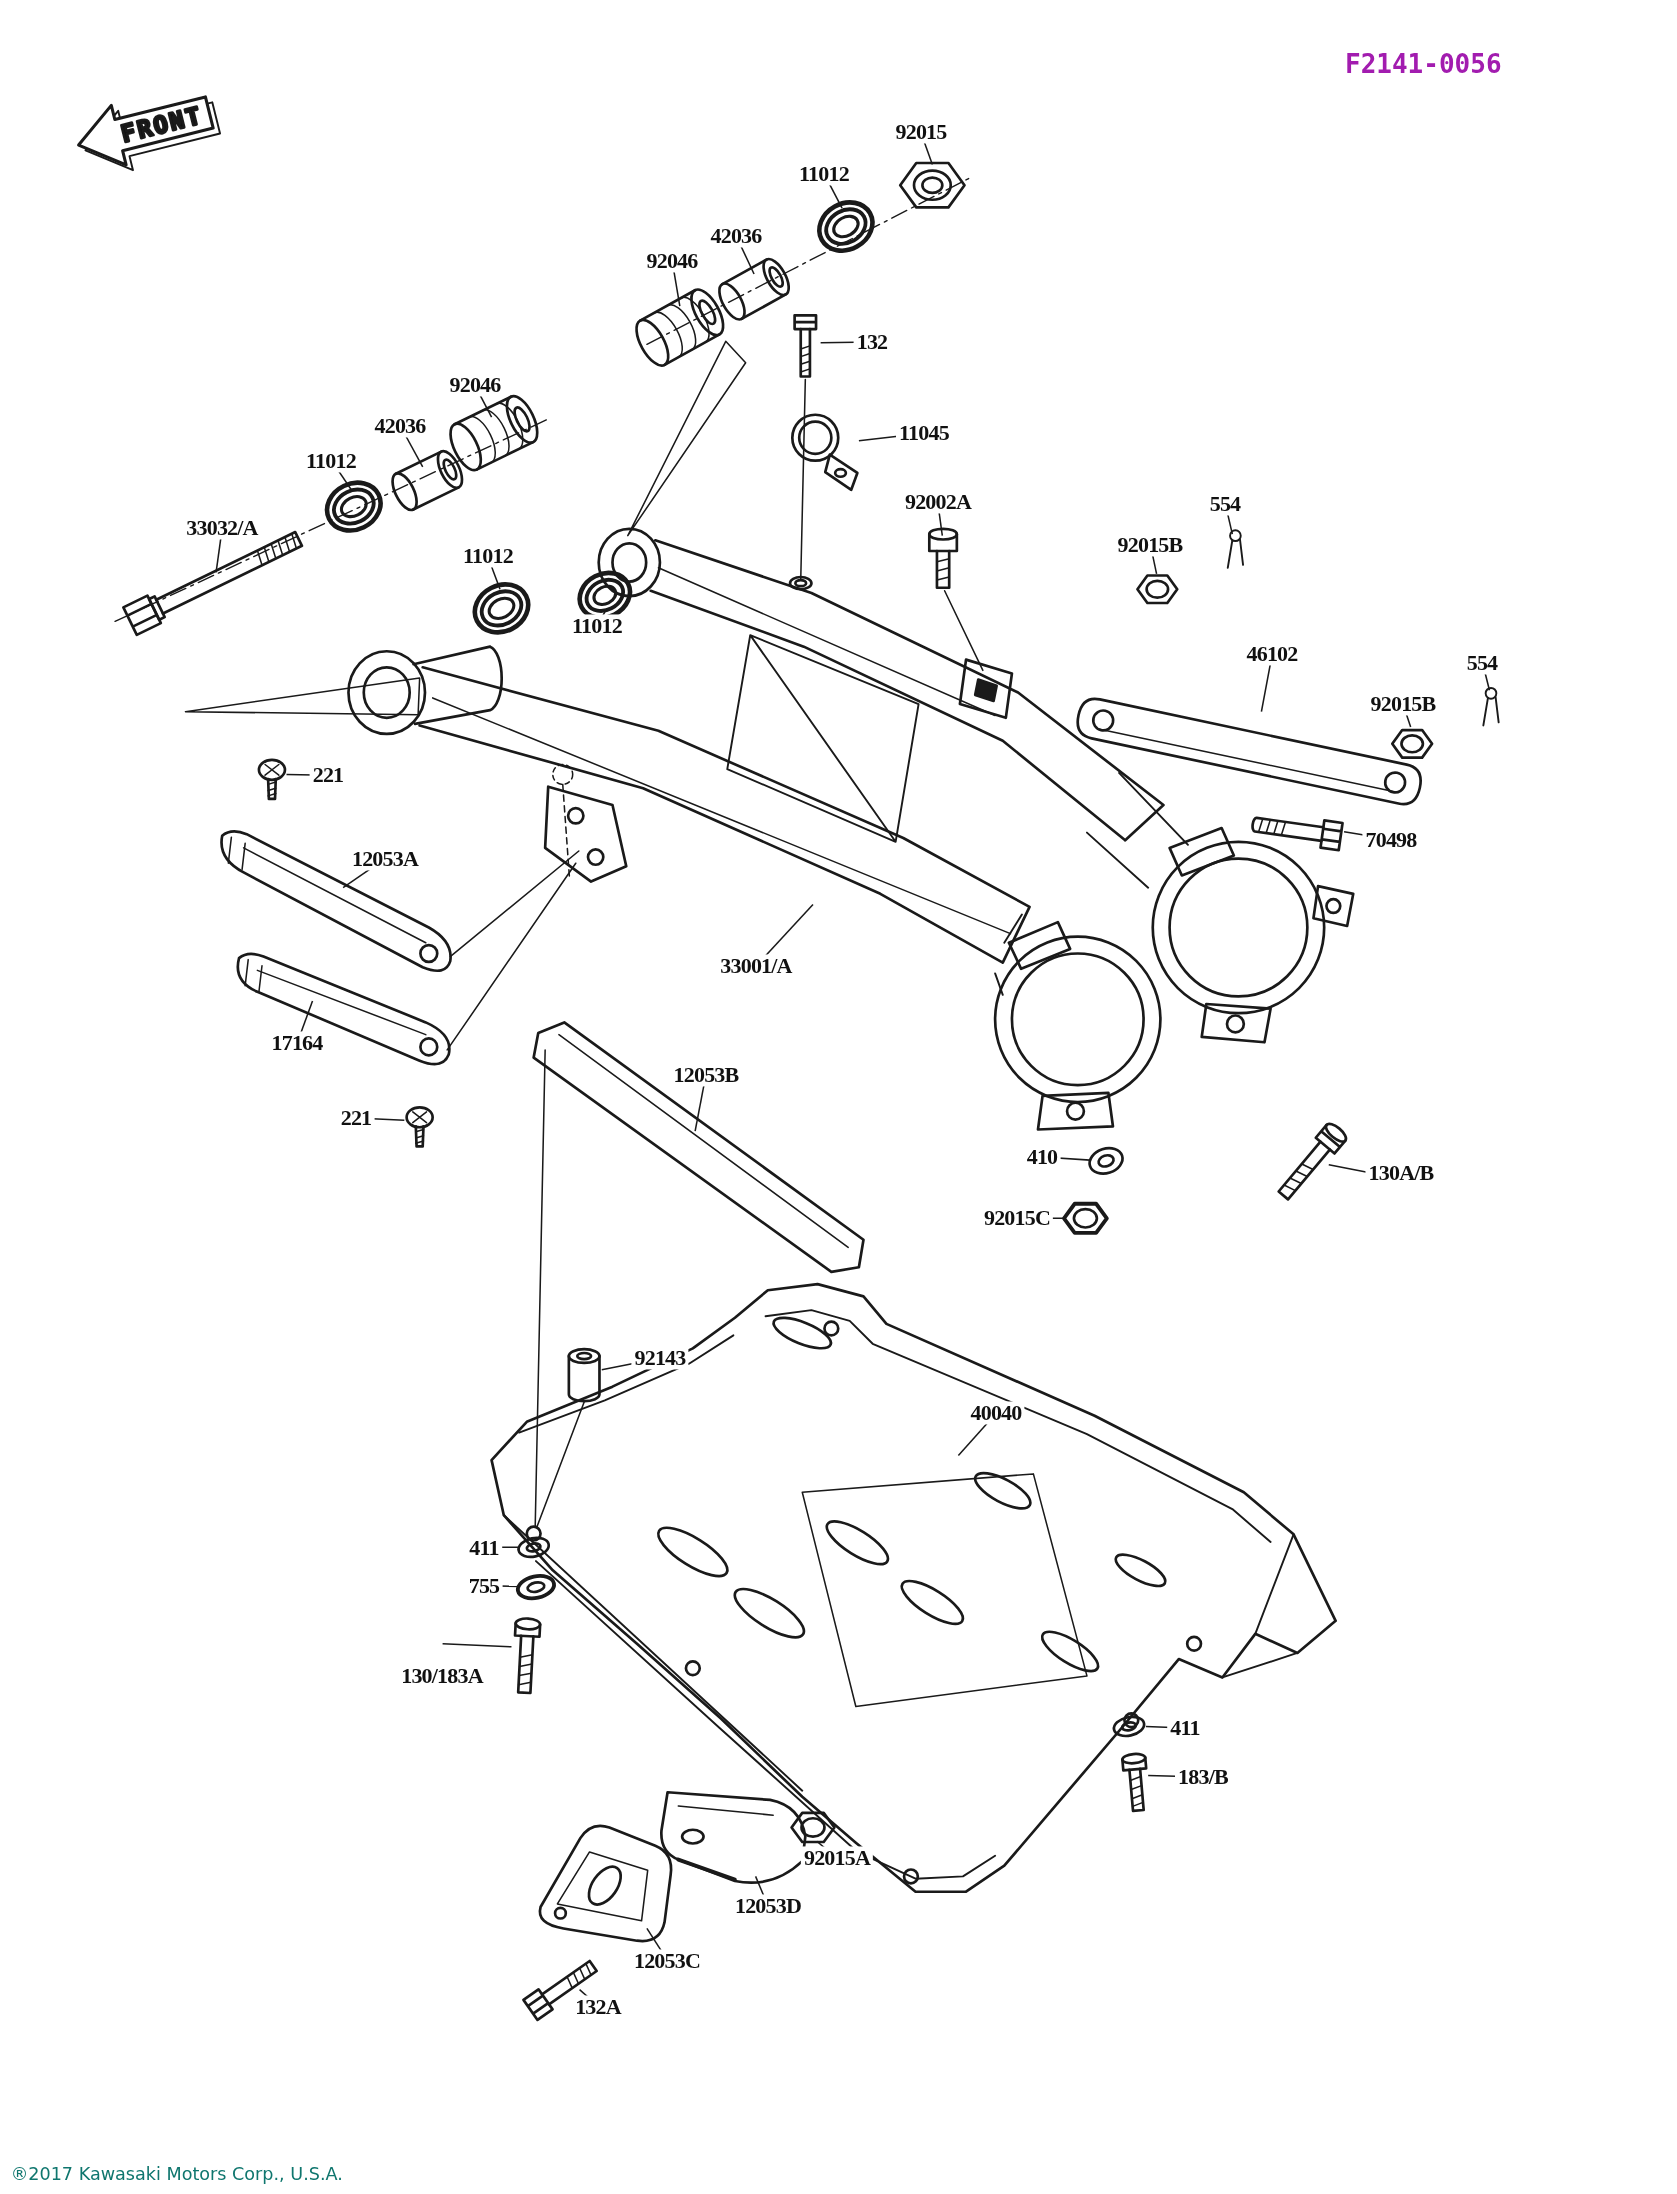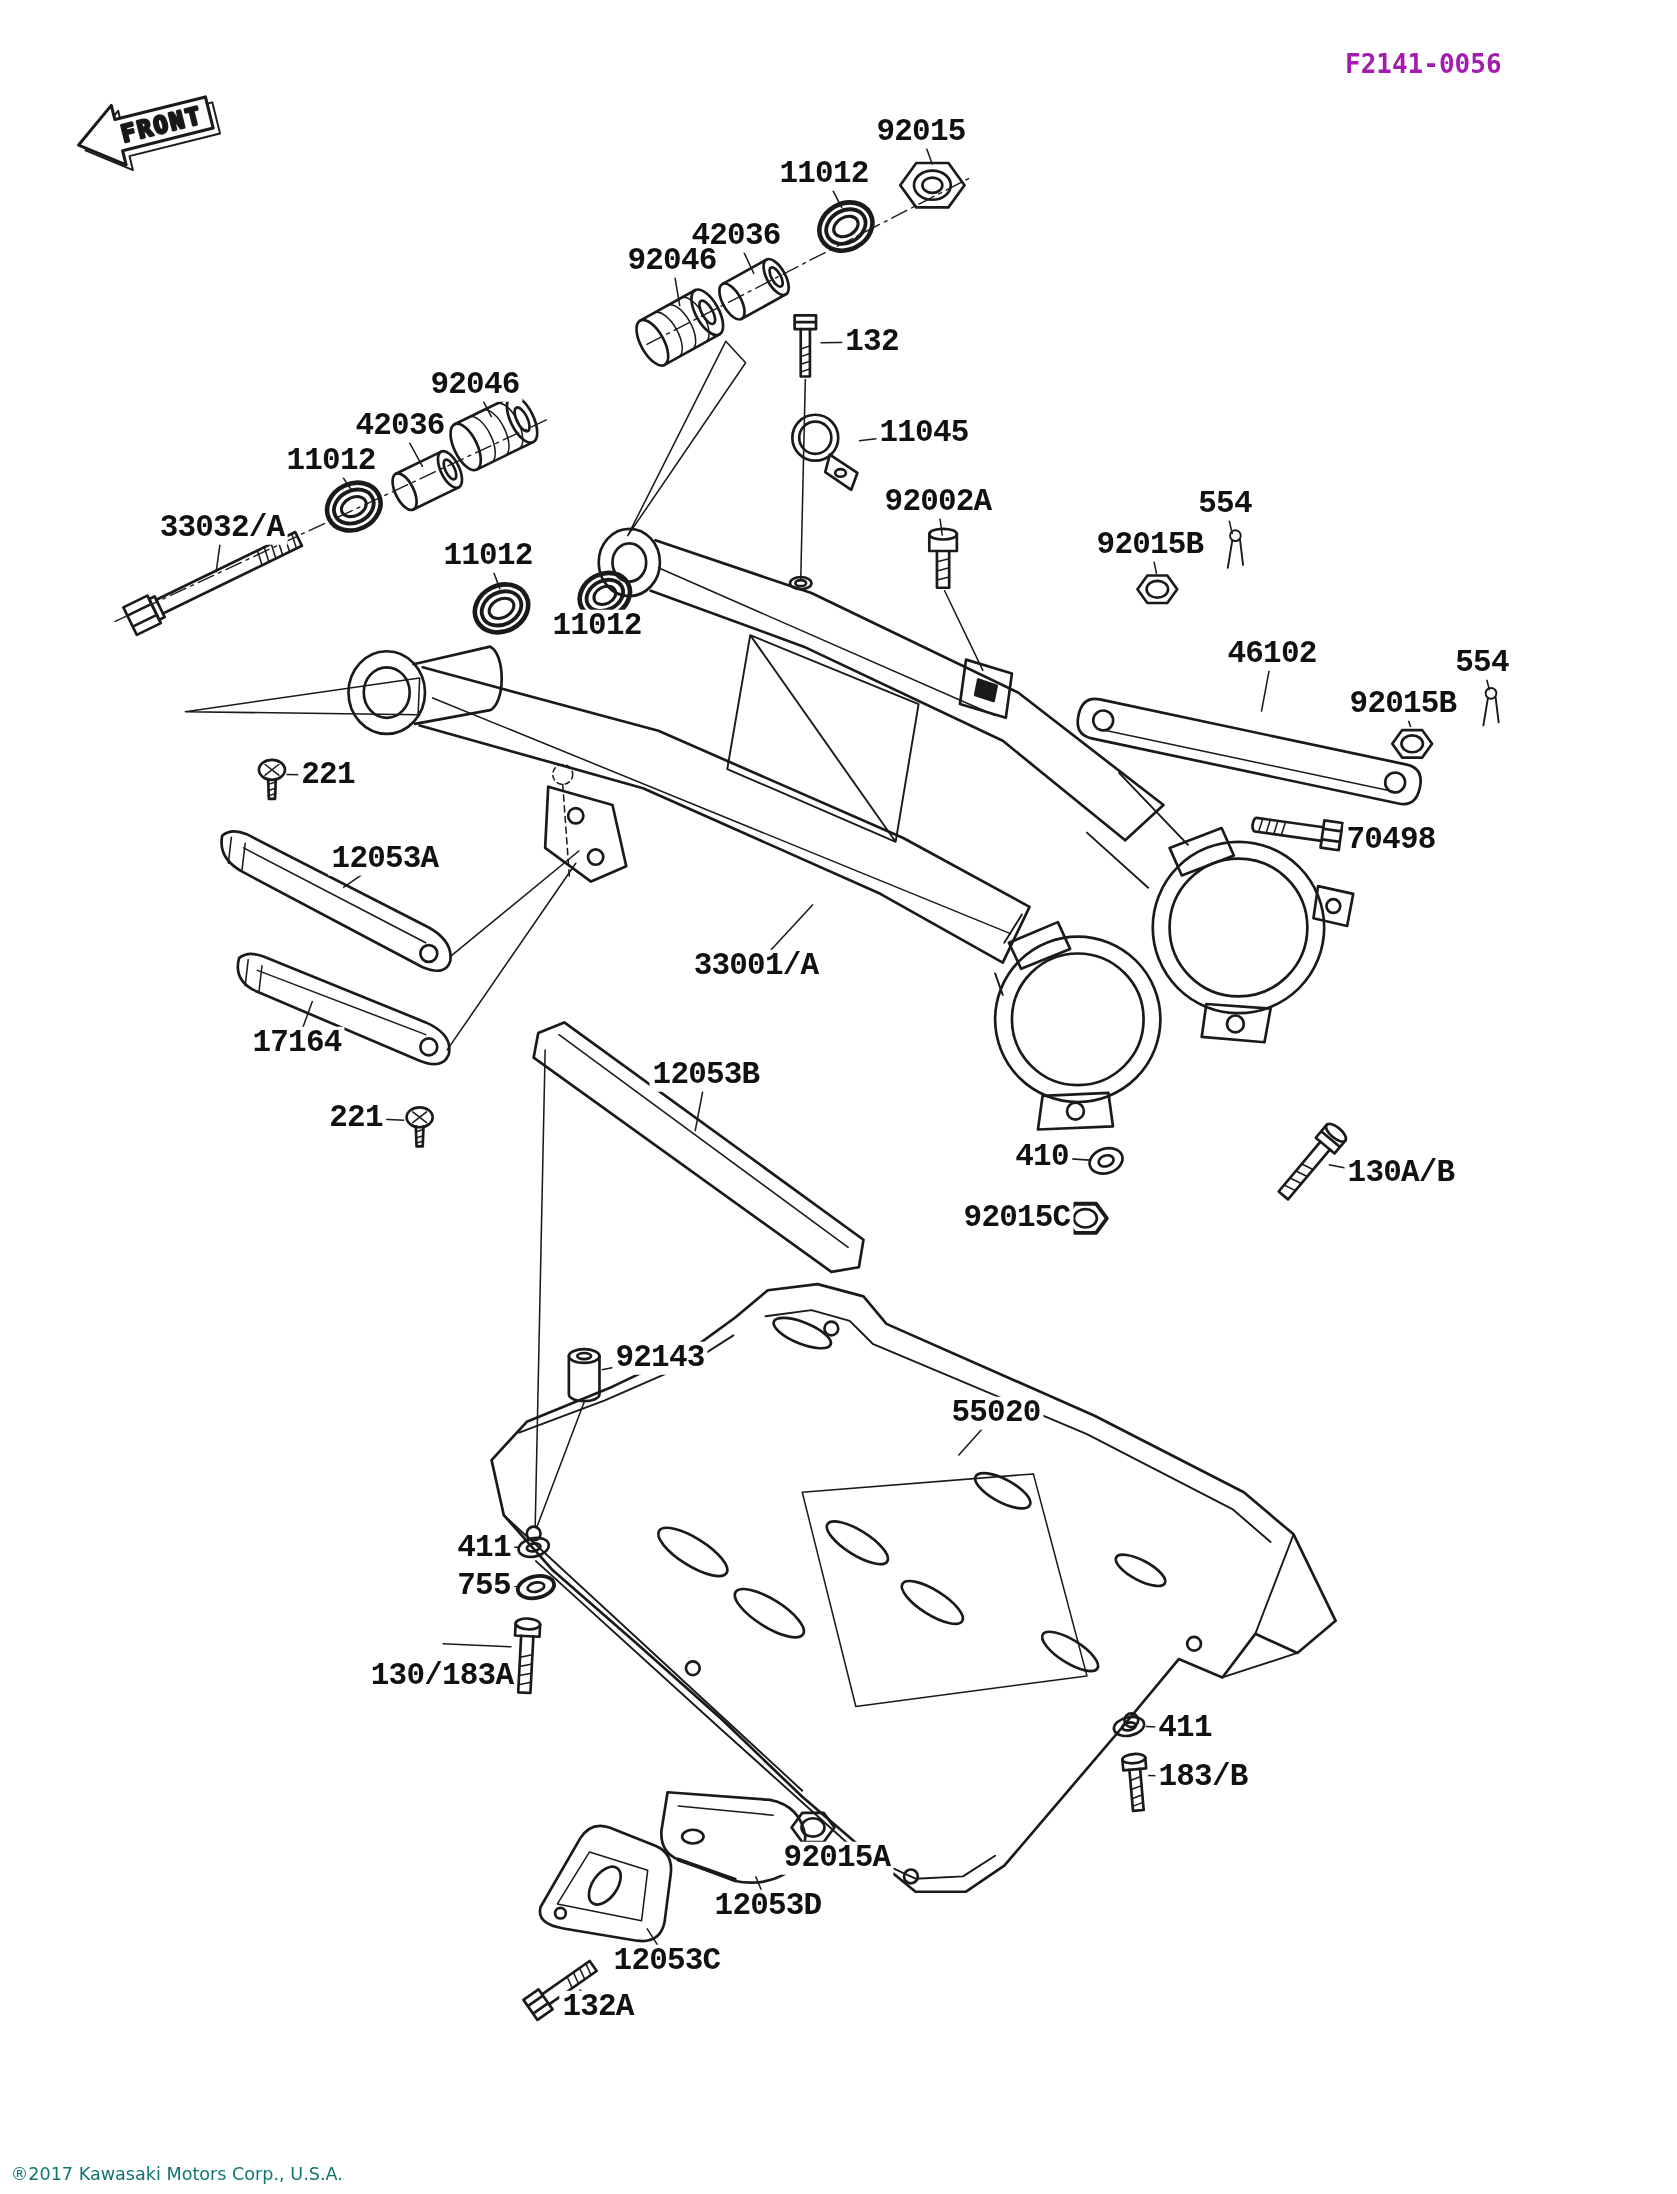--- a/index.html
+++ b/index.html
@@ -1,22 +1,22 @@
 <!DOCTYPE html>
 <html style="font-size:12.2px"><head>
 <meta charset="utf-8">
 <style>
   html,body{margin:0;padding:0;background:#ffffff;}
   body{width:1678px;height:2194px;position:relative;font-family:"DejaVu Sans",sans-serif;overflow:hidden;}
   #artwork{position:absolute;left:0;top:0;z-index:1;}
   #leader-layer{position:absolute;left:0;top:0;z-index:2;}
   #leader-layer line{stroke:#1a1a1a;stroke-width:2;}
   #label-layer{position:absolute;left:0;top:0;width:100%;height:100%;z-index:3;pointer-events:none;}
-  .part-label{position:absolute;transform:translate(-50%,-50%);font-family:Liberation Mono, monospace;
-    font-weight:700;font-size:31px;letter-spacing:-0.8px;color:#111;background:#fff;padding:0 3.1px;white-space:nowrap;line-height:1.05;}
+  .part-label{position:absolute;transform:translate(-50%,-50%);font-family:Liberation Serif, serif;
+    font-weight:700;font-size:22px;letter-spacing:-0.8px;color:#111;background:#fff;padding:0 3.1px;white-space:nowrap;line-height:1.05;}
   .figure-ref{position:absolute;left:1345px;top:49px;z-index:3;font-family:"DejaVu Sans Mono","Liberation Mono",monospace;
     font-weight:700;font-size:26px;color:#a21caf;}
   .copyright{position:absolute;left:10.7px;top:2164px;z-index:3;font-family:"DejaVu Sans","Liberation Sans",sans-serif;
     font-size:17.6px;color:#0f766e;}
   .front-text{font-family:"DejaVu Sans Mono","Liberation Mono",monospace;font-weight:700;font-size:31px;letter-spacing:3px;fill:#111;}
 </style>
 </head>
 <body>
 
 <div class="figure-ref">F2141-0056</div>
@@ -378,21 +378,21 @@
     <div class="part-label" style="left: 1391px; top: 840px;">70498</div>
     <div class="part-label" style="left: 385px; top: 859px;">12053A</div>
     <div class="part-label" style="left: 756px; top: 966px;">33001/A</div>
     <div class="part-label" style="left: 297px; top: 1043px;">17164</div>
     <div class="part-label" style="left: 706px; top: 1075px;">12053B</div>
     <div class="part-label" style="left: 356px; top: 1118px;">221</div>
     <div class="part-label" style="left: 1042px; top: 1157px;">410</div>
     <div class="part-label" style="left: 1372px; top: 1173px; margin-left: 29px;">130A/B</div>
     <div class="part-label" style="left: 1017px; top: 1218px;">92015C</div>
     <div class="part-label" style="left: 660px; top: 1358px;">92143</div>
-    <div class="part-label" style="left: 996px; top: 1413px;">55020</div>
+    <div class="part-label" style="left: 996px; top: 1413px;">40040</div>
     <div class="part-label" style="left: 484px; top: 1548px;">411</div>
     <div class="part-label" style="left: 484px; top: 1586px;">755</div>
     <div class="part-label" style="left: 442px; top: 1644px; margin-top: 32px;">130/183A</div>
     <div class="part-label" style="left: 1185px; top: 1728px;">411</div>
     <div class="part-label" style="left: 1203px; top: 1777px;">183/B</div>
     <div class="part-label" style="left: 837px; top: 1858px;">92015A</div>
     <div class="part-label" style="left: 768px; top: 1906px;">12053D</div>
     <div class="part-label" style="left: 667px; top: 1961px;">12053C</div>
     <div class="part-label" style="left: 598px; top: 2007px;">132A</div>
   </div>

